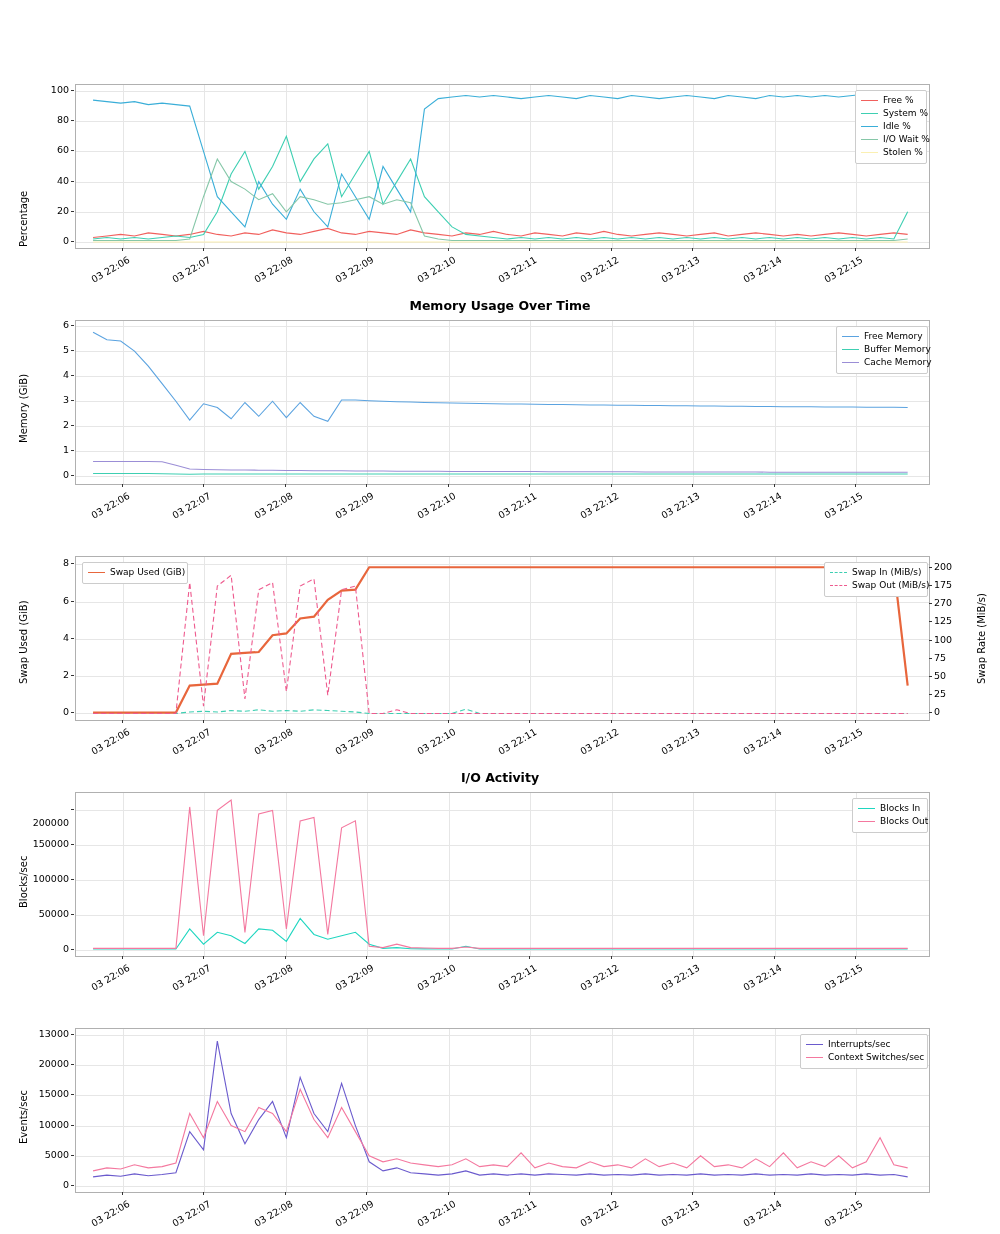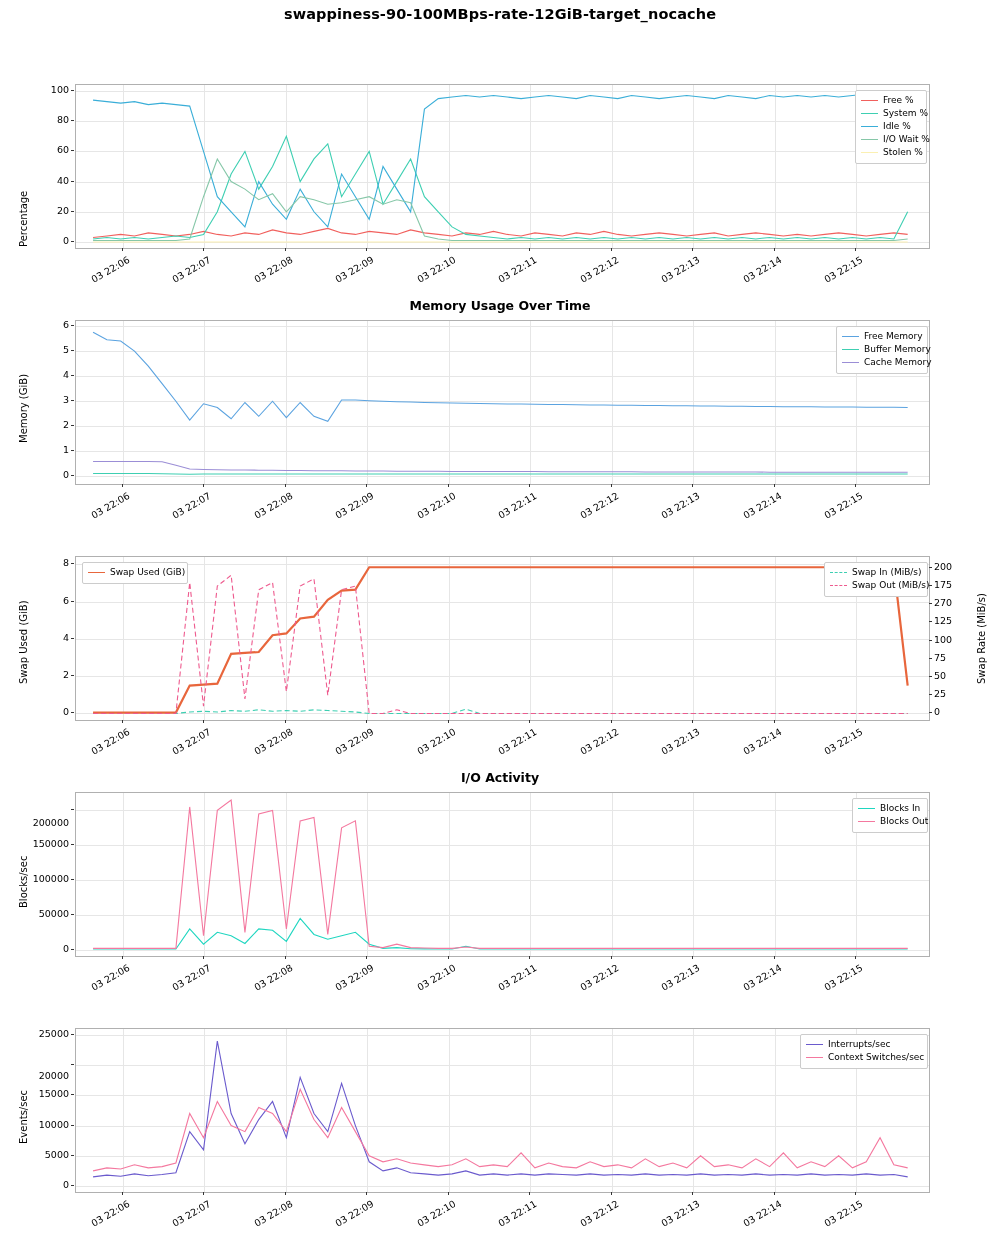--- a/index.html
+++ b/index.html
@@ -120,21 +120,20 @@
     margin-right: 5px;
     flex: none;
   }
   .legend-label { font-size: 9px; }
   svg.series { position: absolute; top: 0; left: 0; overflow: visible; }
 </style>
 </head>
 <body>
 
 <div class="figure">
-  <div class="fig-title">swappiness-90-100MBps-rate-12GiB-target_nocache</div>
 
   <div class="panel" style="top:62px;height:215px;">
     <div class="ylabel" style="left:18px;top:185px;">Percentage</div>
     <div class="plot-area" id="plot0" style="left:75px;top:22px;width:855px;height:165px;">
         <div class="grid-line grid-h" style="top: 156.963px;"></div>
         <div class="grid-line grid-h" style="top: 126.778px;"></div>
         <div class="grid-line grid-h" style="top: 96.5926px;"></div>
         <div class="grid-line grid-h" style="top: 66.4074px;"></div>
         <div class="grid-line grid-h" style="top: 36.2222px;"></div>
         <div class="grid-line grid-h" style="top: 6.03704px;"></div>
@@ -481,23 +480,23 @@
         </div>
       </div>
   <div class="ytick" style="left: 27px; width: 42px; top: 172.963px;">0</div>
       <div class="tickmark-y" style="left: 71px; top: 178.963px;"></div>
       <div class="ytick" style="left: 27px; width: 42px; top: 142.778px;">5000</div>
       <div class="tickmark-y" style="left: 71px; top: 148.778px;"></div>
       <div class="ytick" style="left: 27px; width: 42px; top: 112.593px;">10000</div>
       <div class="tickmark-y" style="left: 71px; top: 118.593px;"></div>
       <div class="ytick" style="left: 27px; width: 42px; top: 82.4074px;">15000</div>
       <div class="tickmark-y" style="left: 71px; top: 88.4074px;"></div>
-      <div class="ytick" style="left: 27px; width: 42px; top: 52.2222px; margin-top: 12px;">20000</div>
+      <div class="ytick" style="left: 27px; width: 42px; top: 52.2222px;">20000</div>
       <div class="tickmark-y" style="left: 71px; top: 58.2222px;"></div>
-      <div class="ytick" style="left: 27px; width: 42px; top: 22.037px;">25000</div>
+      <div class="ytick" style="left: 27px; width: 42px; top: 22.037px;">13000</div>
       <div class="tickmark-y" style="left: 71px; top: 28.037px;"></div>
       <div class="xtick" style="left: 73.915px; width: 52px; top: 192px;">03 22:06</div>
       <div class="tickmark" style="left: 121.915px; top: 186px;"></div>
       <div class="xtick" style="left: 155.376px; width: 52px; top: 192px;">03 22:07</div>
       <div class="tickmark" style="left: 203.376px; top: 186px;"></div>
       <div class="xtick" style="left: 236.838px; width: 52px; top: 192px;">03 22:08</div>
       <div class="tickmark" style="left: 284.838px; top: 186px;"></div>
       <div class="xtick" style="left: 318.299px; width: 52px; top: 192px;">03 22:09</div>
       <div class="tickmark" style="left: 366.299px; top: 186px;"></div>
       <div class="xtick" style="left: 399.761px; width: 52px; top: 192px;">03 22:10</div>

